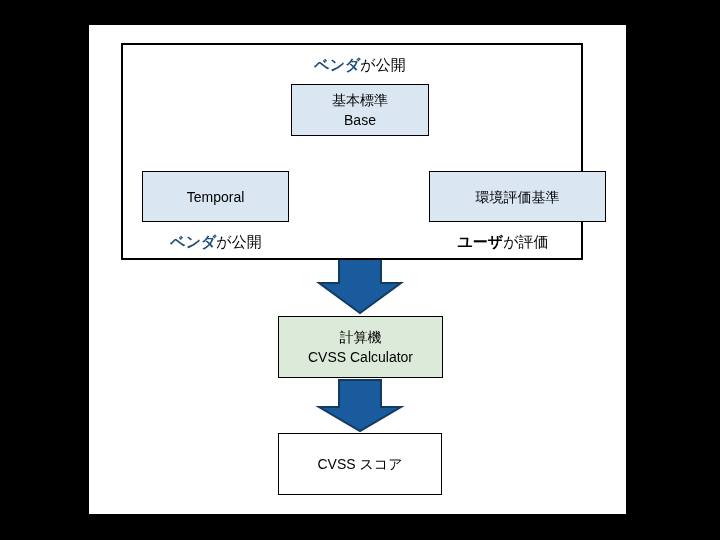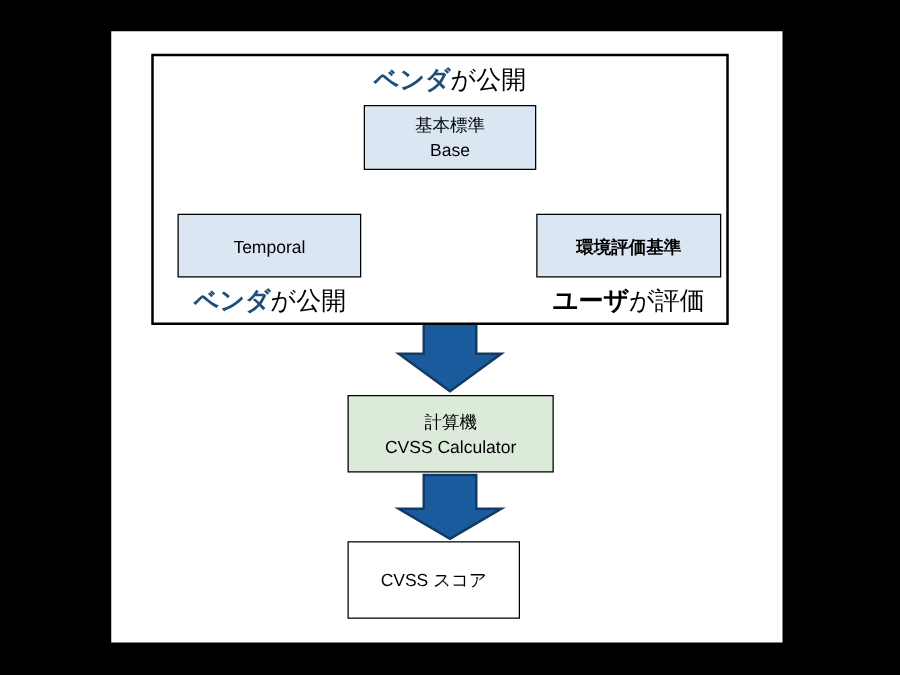--- a/index.html
+++ b/index.html
@@ -27,25 +27,25 @@
   .node{
     display:flex;flex-direction:column;align-items:center;justify-content:center;
     font-size:14px;line-height:20px;color:var(--text-color);
     border:1.5px solid #000;text-align:center;
   }
   .node-blue{background:var(--box-blue-fill);}
   .node-green{background:var(--box-green-fill);}
   .node-white{background:#ffffff;}
   .node-base{left:291px;top:84px;width:138px;height:52px;}
   .node-temporal{left:142px;top:171px;width:147px;height:51px;}
-  .node-environment{left:429px;top:171px;width:148px;height:51px;font-weight:bold;}
+  .node-environment{left:429px;top:171px;width:177px;height:51px;}
   .node-calculator{left:278px;top:316px;width:165px;height:62px;}
-  .node-score{left:278px;top:433px;width:138px;height:62px;justify-content:center;}
+  .node-score{left:278px;top:433px;width:164px;height:62px;justify-content:center;}
   .caption{
-    font-size:20px;line-height:21px;color:var(--text-color);
+    font-size:15px;line-height:21px;color:var(--text-color);
     text-align:center;white-space:nowrap;
   }
   .caption .hl{color:var(--highlight-blue);font-weight:bold;}
   .caption .hl-black{color:#000;font-weight:bold;}
   .caption-top{left:240px;top:54px;width:240px;}
   .caption-bl{left:116px;top:231px;width:200px;}
   .caption-br{left:403px;top:231px;width:200px;}
   svg.overlay{position:absolute;left:0;top:0;width:720px;height:540px;pointer-events:none;}
 </style>
 </head>

